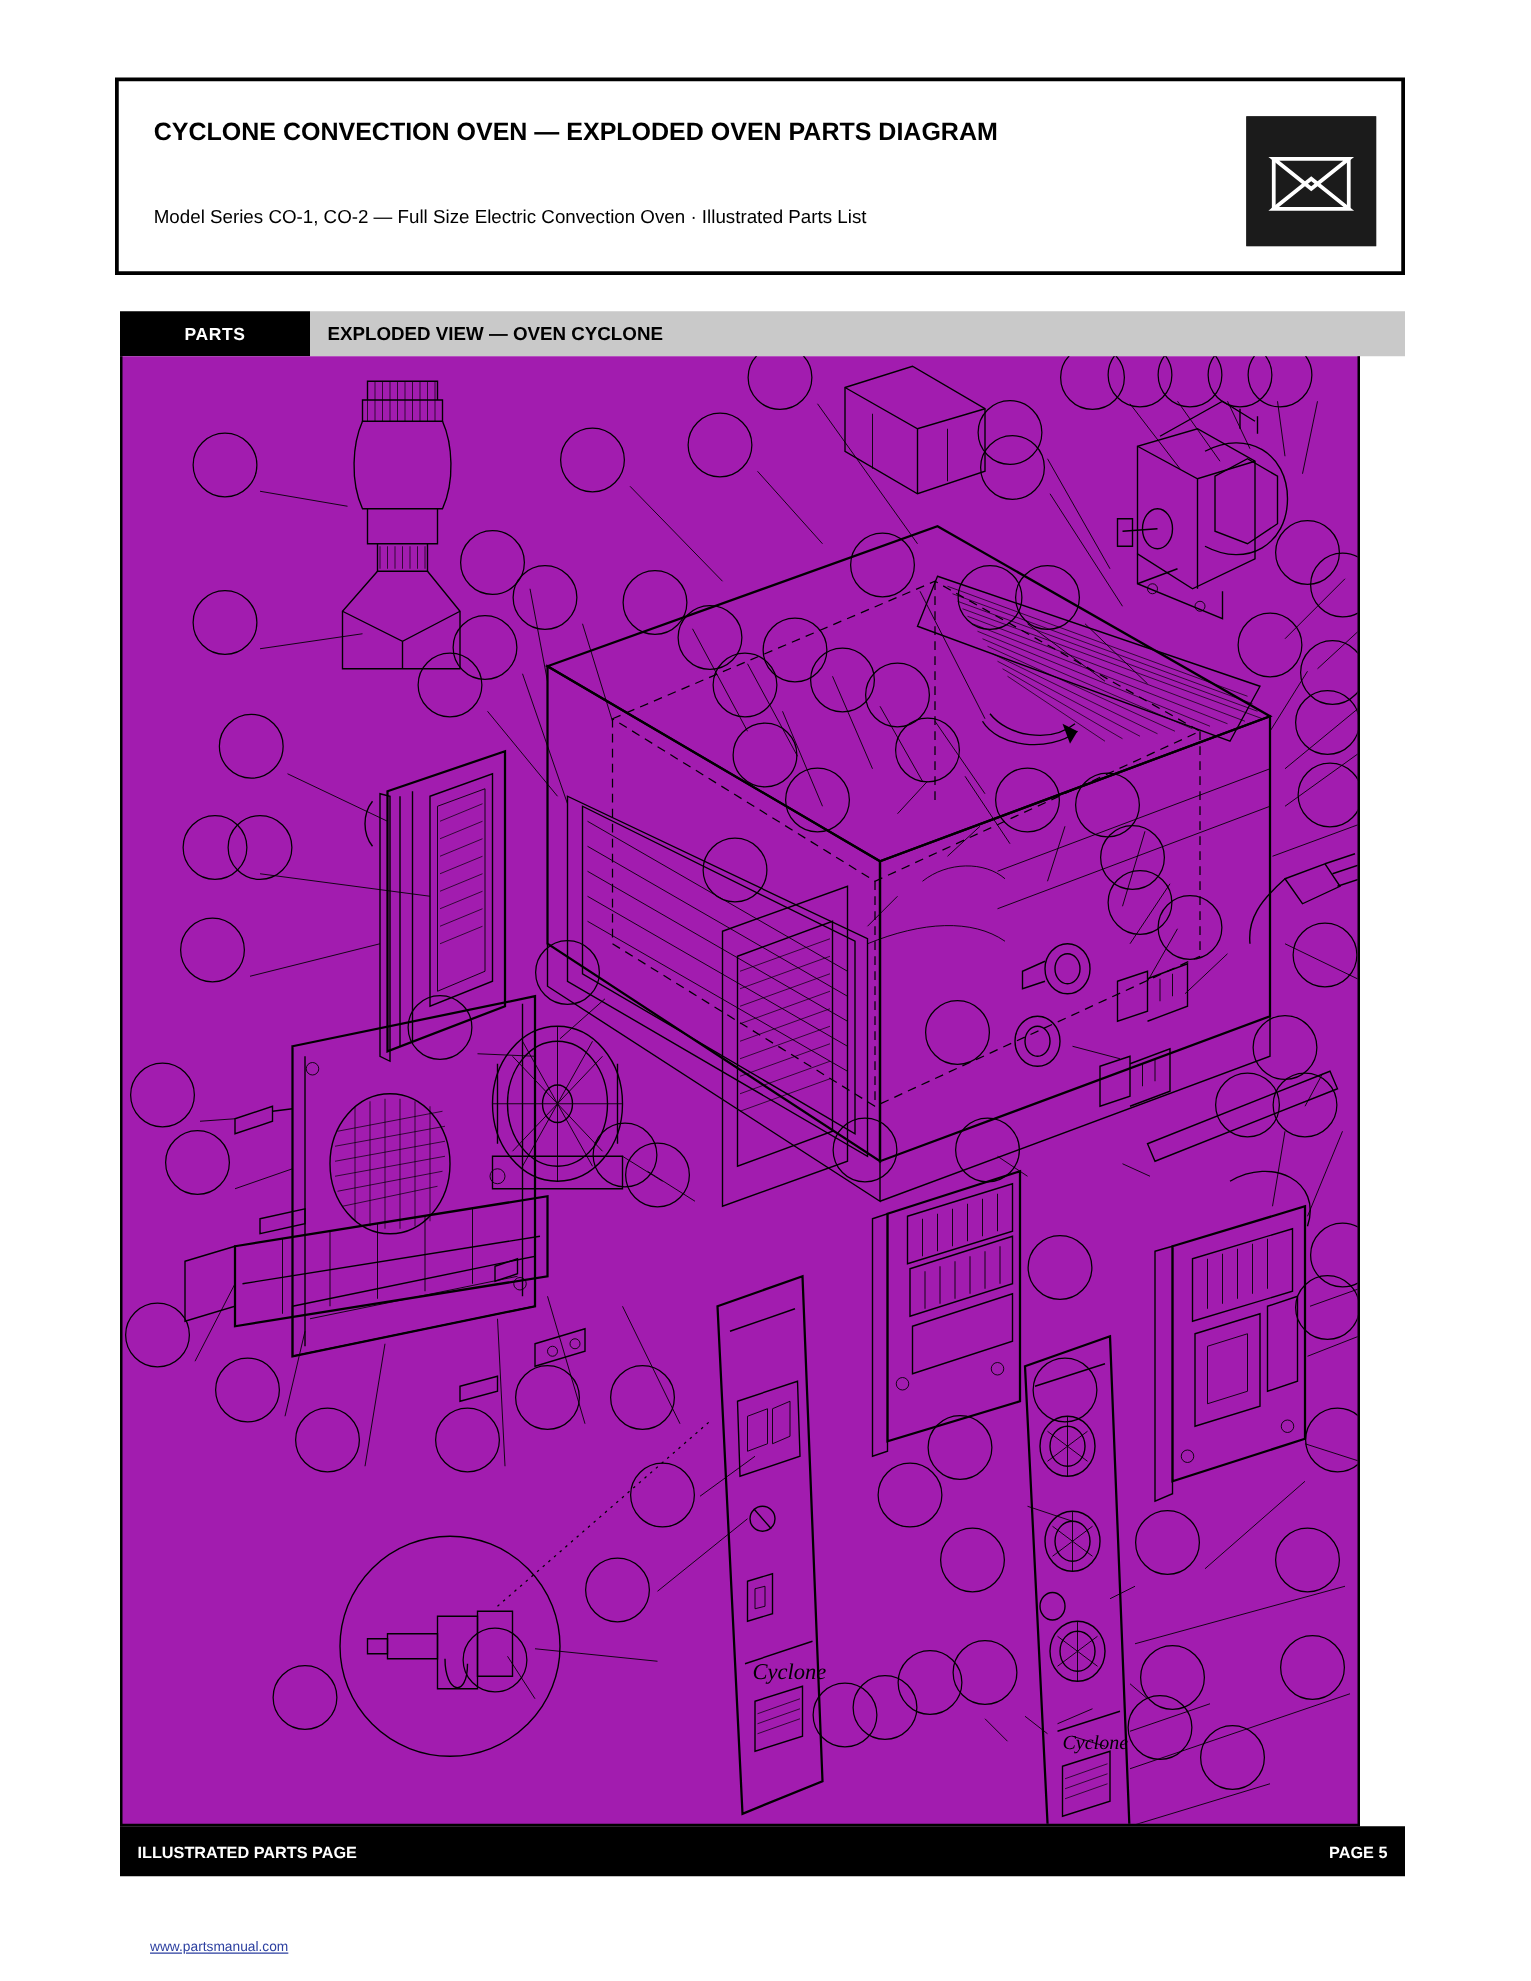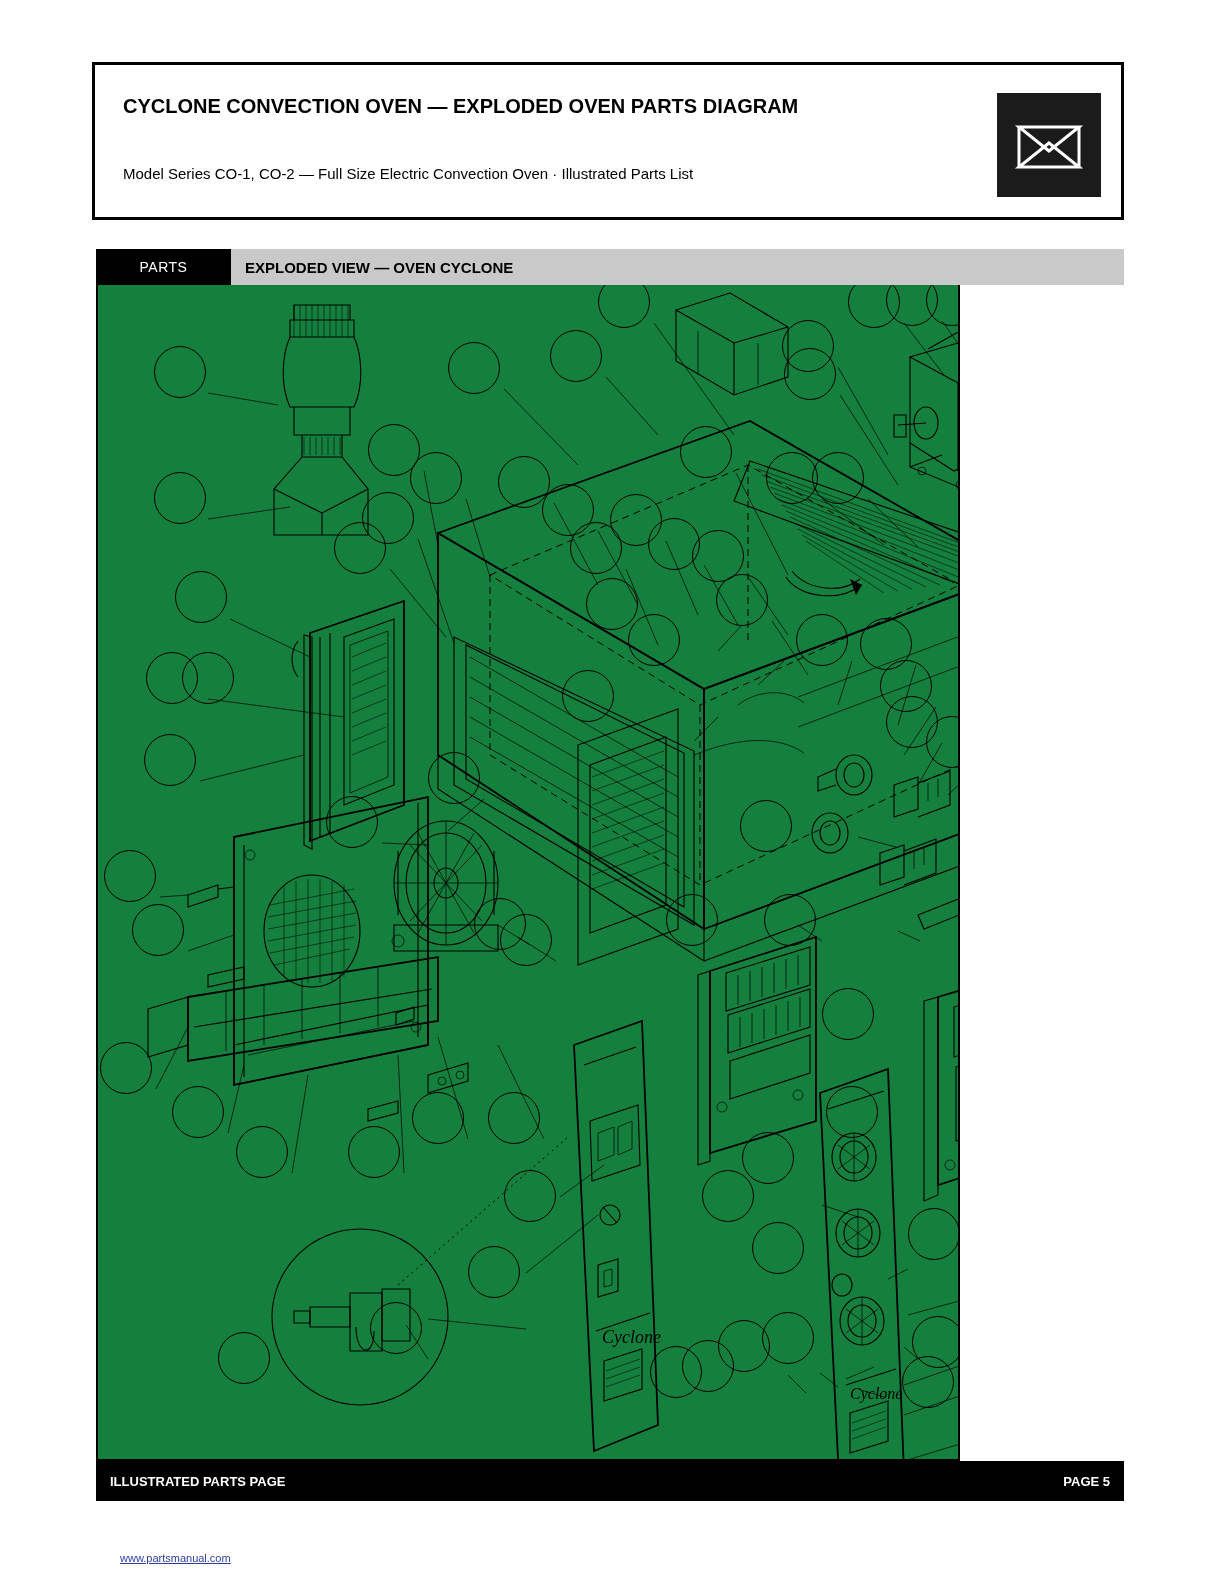--- a/index.html
+++ b/index.html
@@ -61,26 +61,26 @@
   
   .section-bar {
     position: absolute;
     left: 96px;
     top: 249px;
     width: 1028px;
     height: 36px;
     display: flex;
   }
   .section-bar .tag {
-    width: 135px;
+    width: 152px;
     height: 36px;
     background: #000;
     color: #fff;
     font-size: 14px;
-    font-weight: normal;
+    font-weight: bold;
     display: flex;
     align-items: center;
     justify-content: center;
     letter-spacing: 0.5px;
   }
   .section-bar .title {
     flex: 1;
     height: 36px;
     background: #c9c9c9;
     color: #000;
@@ -89,26 +89,26 @@
     display: flex;
     align-items: center;
     padding-left: 14px;
     box-sizing: border-box;
   }
   
   .drawing-frame {
     position: absolute;
     left: 96px;
     top: 285px;
-    width: 864px;
+    width: 992px;
     height: 1176px;
     border: 2px solid #000;
     border-top: none;
     box-sizing: border-box;
-    background: #15803d;
+    background: #a21caf;
     overflow: hidden;
   }
   
   .footer-bar {
     position: absolute;
     left: 96px;
     top: 1461px;
     width: 1028px;
     height: 40px;
     background: #000;

